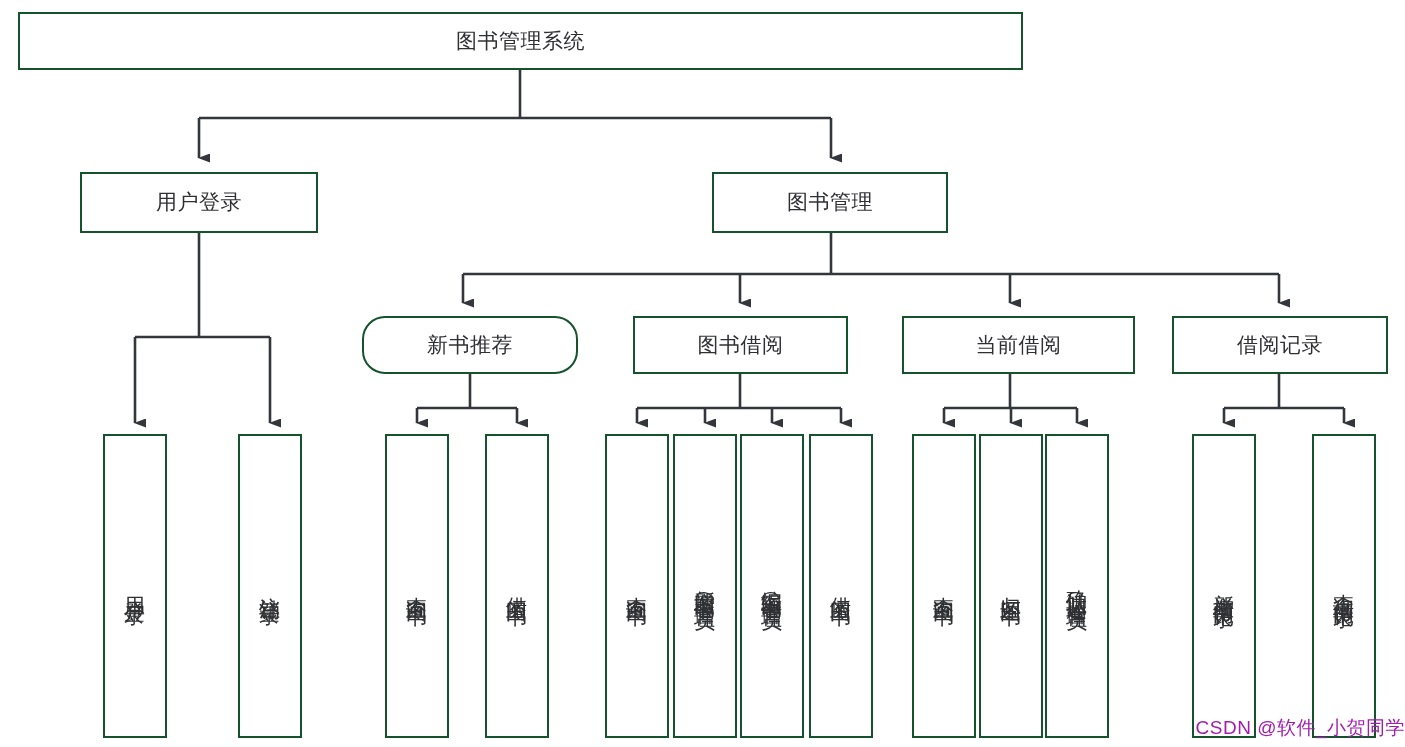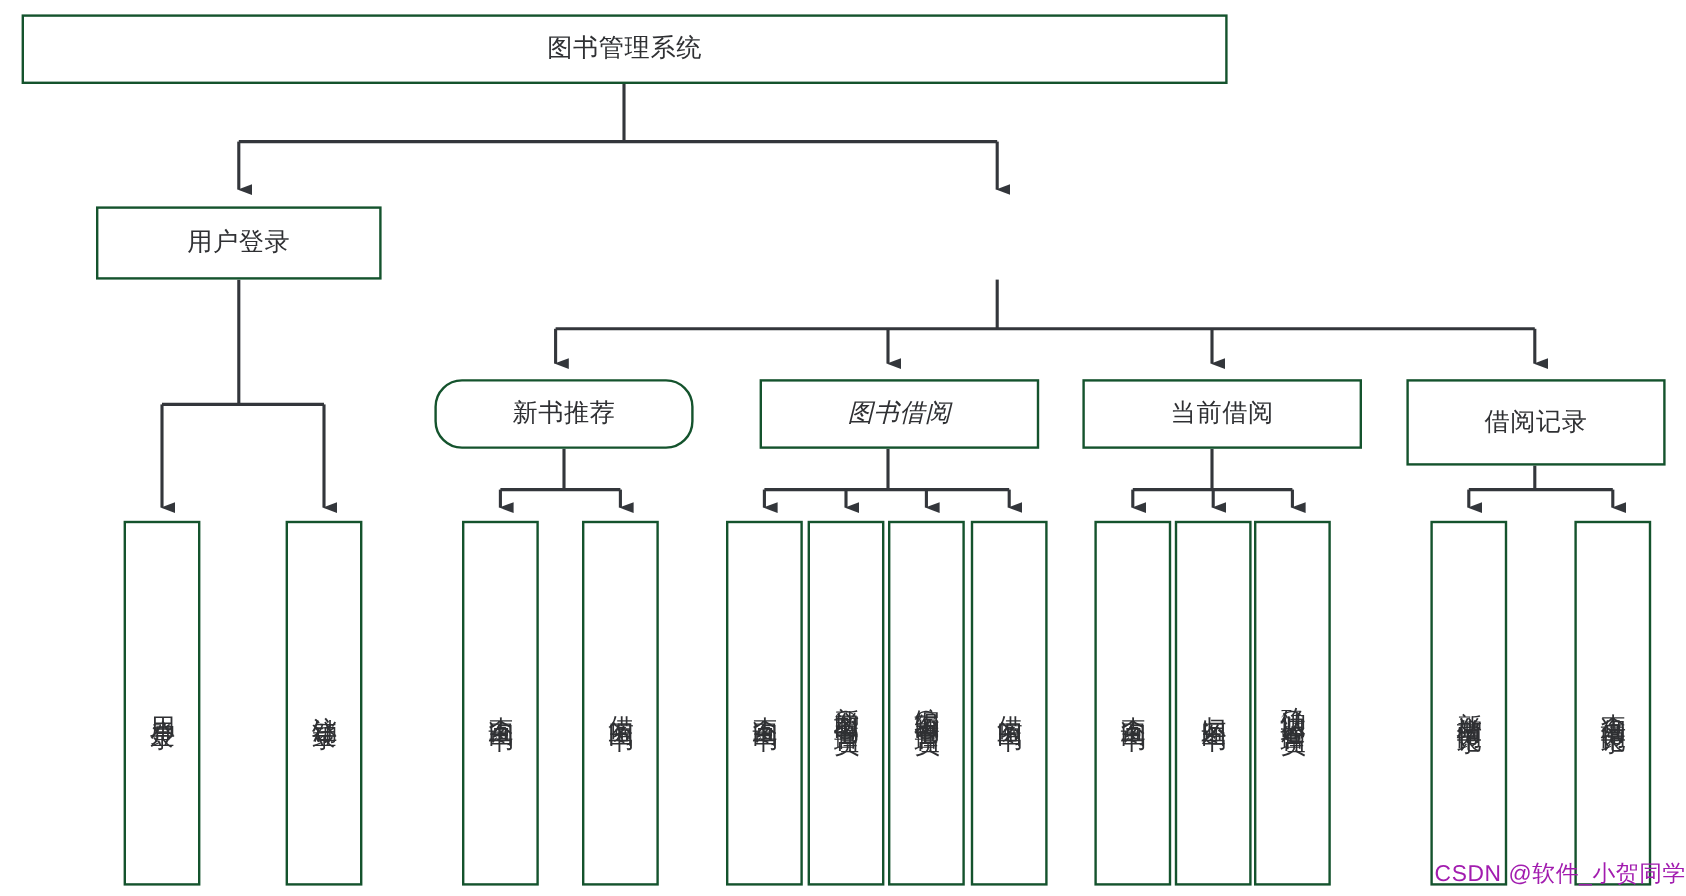--- a/index.html
+++ b/index.html
@@ -116,31 +116,34 @@
     </g>
   </svg>
 
   <div class="node" style="left:18px; top:12px; width:1005px; height:58px;">
     <span class="node-label">图书管理系统</span>
   </div>
 
   <div class="node" style="left:80px; top:172px; width:238px; height:61px;">
     <span class="node-label">用户登录</span>
   </div>
+  <div class="node" style="left:712px; top:172px; width:236px; height:61px;">
+    <span class="node-label">图书管理</span>
+  </div>
 
   <div class="node" style="left:362px; top:316px; width:216px; height:58px;border-radius:23px;">
     <span class="node-label">新书推荐</span>
   </div>
-  <div class="node" style="left:633px; top:316px; width:233px; height:58px;font-style:italic;">
+  <div class="node" style="left:633px; top:316px; width:215px; height:58px;">
     <span class="node-label">图书借阅</span>
   </div>
   <div class="node" style="left:902px; top:316px; width:233px; height:58px;">
     <span class="node-label">当前借阅</span>
   </div>
-  <div class="node" style="left:1172px; top:316px; width:216px; height:72px;">
+  <div class="node" style="left:1172px; top:316px; width:216px; height:58px;">
     <span class="node-label">借阅记录</span>
   </div>
 
   <div class="node vertical" style="left:103px; top:434px; width:64px; height:304px;">
     <span class="node-label">用户登录</span>
   </div>
   <div class="node vertical" style="left:238px; top:434px; width:64px; height:304px;">
     <span class="node-label">注销登录</span>
   </div>
 

